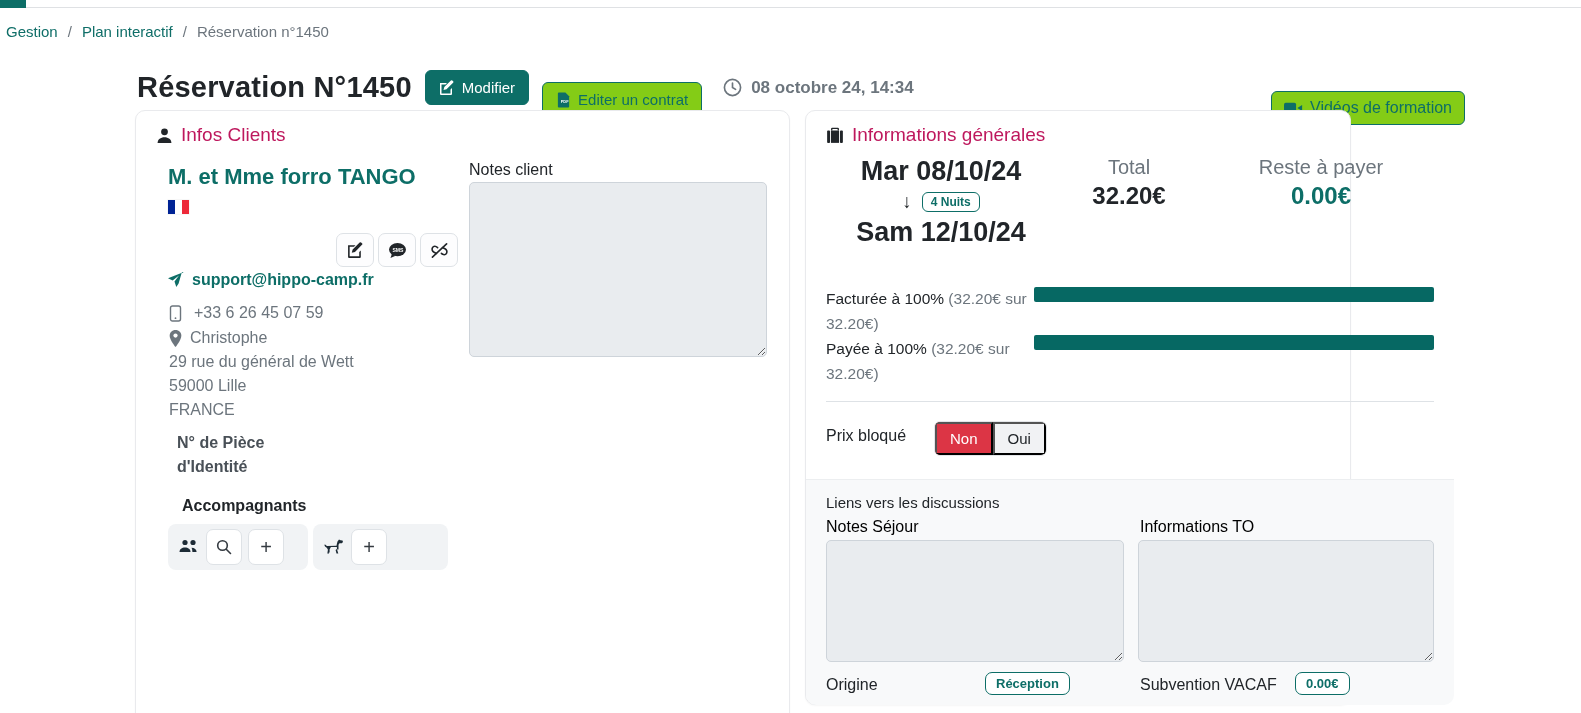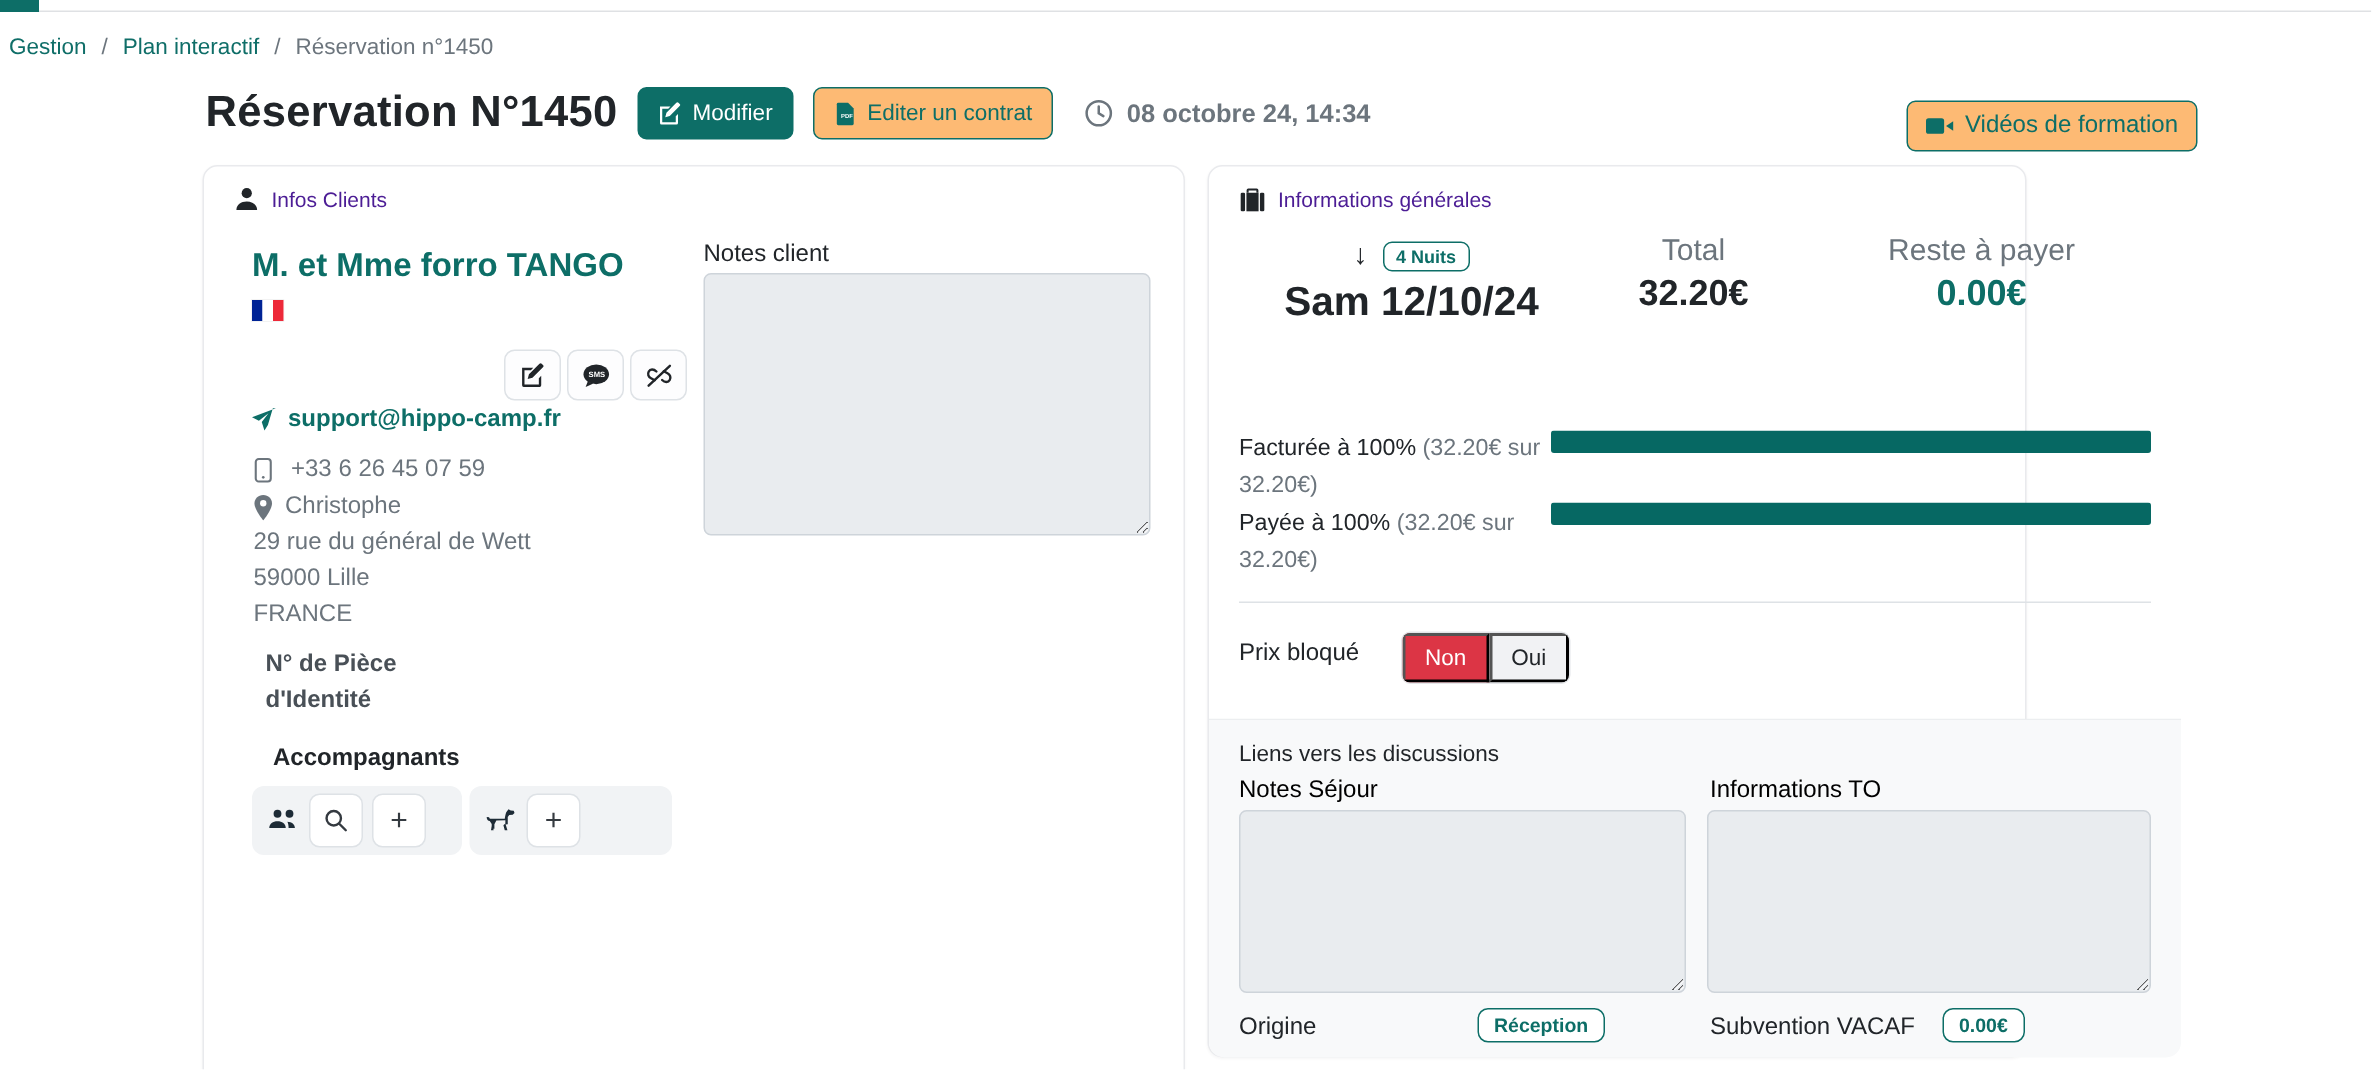--- a/index.html
+++ b/index.html
@@ -14,29 +14,29 @@
   .breadcrumb { position:absolute; left:6px; top:23px; font-size:15px; display:flex; gap:10px; align-items:center; }
   .crumb-link { color:#0f6e68; cursor:pointer; text-decoration:none; }
   .crumb-sep { color:#6c757d; }
   .crumb-current { color:#6c757d; }
 
   
   .page-header { position:absolute; left:137px; top:58px; display:flex; align-items:center; gap:13px; }
   .page-title { font-size:29px; font-weight:bold; color:#212529; letter-spacing:0.2px; }
   .btn { display:inline-flex; align-items:center; gap:7px; border-radius:6px; font-size:15px; padding:8px 13px; cursor:pointer; border:1px solid transparent; background:#fff; }
   .btn-solid-teal { background:#0d6e67; color:#fff; border-color:#0d6e67; }
-  .btn-outline-teal { background:#fdba74; color:#0d6e67; border-color:#0d6e67; }
+  .btn-outline-teal { background:#84cc16; color:#0d6e67; border-color:#0d6e67;margin-top:24px; }
   .header-time { display:flex; align-items:center; gap:9px; color:#6c757d; font-size:17px; margin-left:8px;font-weight:bold; }
   .videos-btn { position:absolute; left:1271px; top:67px; font-size:16px; padding:7px 12px; }
 
   
   .card { position:absolute; background:#fff; border:1px solid #e9eaed; border-radius:10px; box-shadow:0 1px 2px rgba(0,0,0,0.04); }
   .card-client { left:135px; top:110px; width:655px; height:660px; }
   .card-general { left:805px; top:110px; width:546px; height:595px; }
-  .card-header { display:flex; align-items:center; gap:8px; font-size:14px; color:#4c1d95; padding:13px 20px 0 20px; }
+  .card-header { display:flex; align-items:center; gap:8px; font-size:19px; color:#be185d; padding:13px 20px 0 20px; }
   .card-header svg { color:#212529; }
 
   
   .client-name { position:absolute; left:32px; top:53px; font-size:22px; font-weight:bold; color:#0d6e67; }
   .flag { position:absolute; left:32px; top:89px; width:21px; height:14px; display:flex; box-shadow:0 0 0 0.5px #eee; }
   .flag .b { flex:1; background:#002395; } .flag .w { flex:1; background:#fff; } .flag .r { flex:1; background:#ED2939; }
   .client-actions { position:absolute; left:200px; top:122px; display:flex; gap:4px; }
   .icon-btn { width:38px; height:34px; border:1px solid #dee2e6; border-radius:7px; background:#fdfdfe; display:flex; align-items:center; justify-content:center; color:#212529; cursor:pointer; }
   .email-row { position:absolute; left:32px; top:160px; display:flex; align-items:center; gap:8px; font-size:16px; font-weight:bold; color:#0d6e67; }
   .info-row { position:absolute; left:33px; display:flex; align-items:center; gap:8px; font-size:16px; color:#6c757d; }
@@ -277,20 +277,21 @@
             <path d="M5.5 1.5h5a1 1 0 0 1 1 1V4h-1.2V2.7H5.7V4H4.5V2.5a1 1 0 0 1 1-1z"></path>
             <rect x="1" y="4" width="2.6" height="11" rx="0.8"></rect>
             <rect x="4.4" y="4" width="7.2" height="11"></rect>
             <rect x="12.4" y="4" width="2.6" height="11" rx="0.8"></rect>
           </svg>
       </span>
       <span>Informations générales</span>
     </div>
 
     <div class="dates-block">
+      <div class="date-big">Mar 08/10/24</div>
       <div class="nights-row">
         <span class="arrow-down">↓</span>
         <span class="nights-badge">4 Nuits</span>
       </div>
       <div class="date-big">Sam 12/10/24</div>
     </div>
 
     <div class="money-col col-total">
       <div class="m-label">Total</div>
       <div class="m-value val-dark">32.20€</div>

